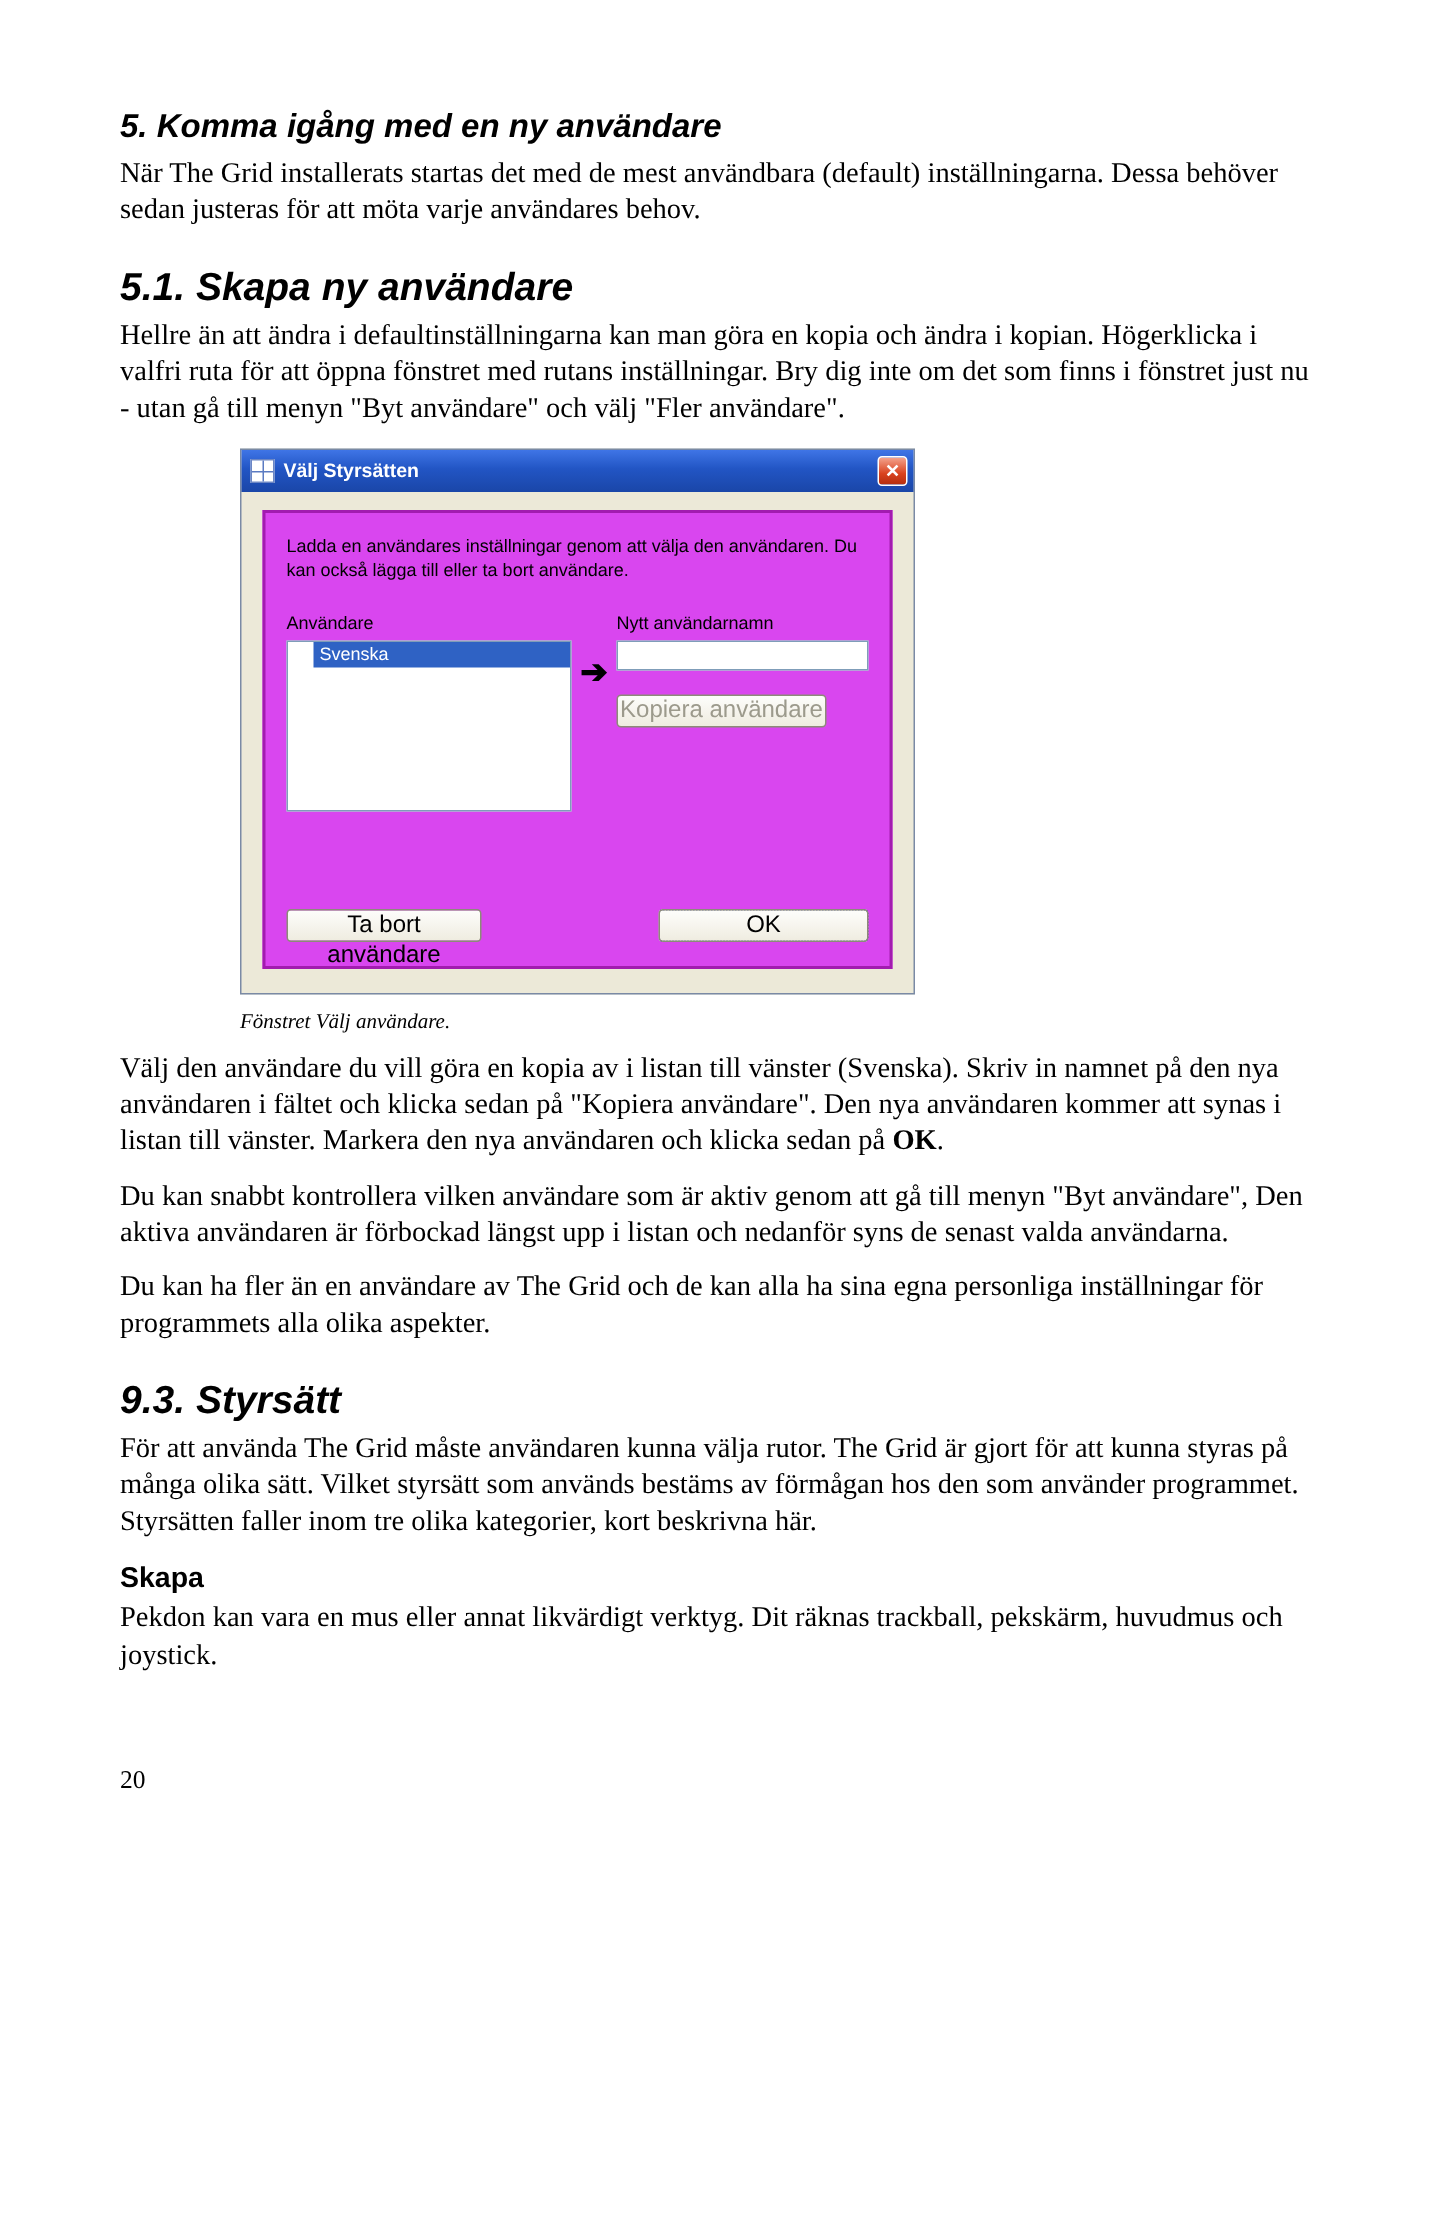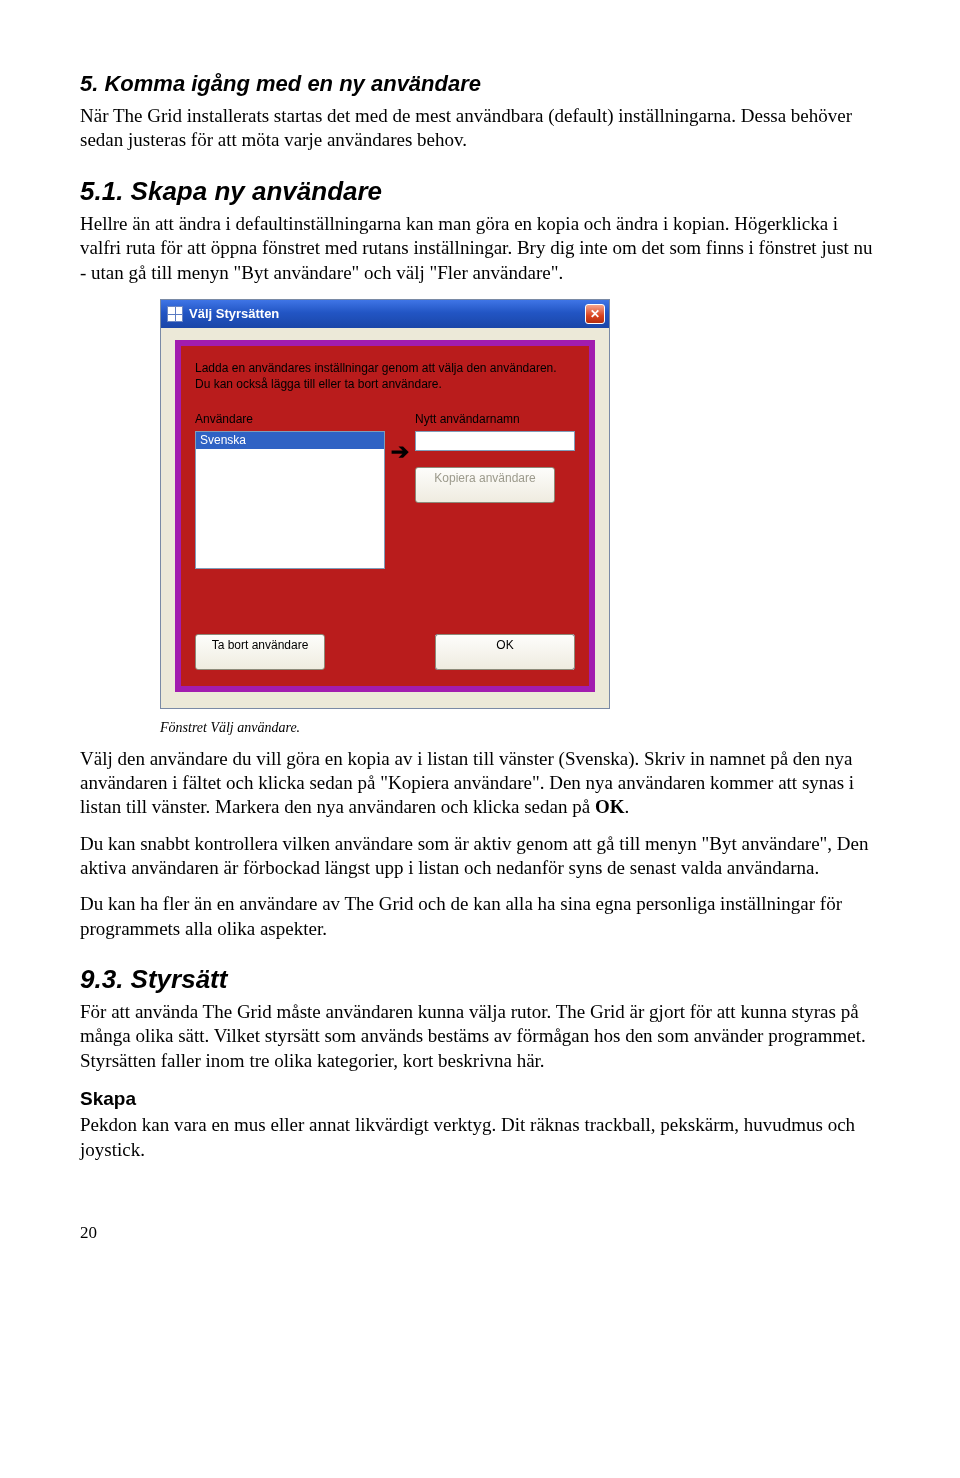--- a/index.html
+++ b/index.html
@@ -94,22 +94,22 @@
     color: #fff;
     font-weight: bold;
     font-size: 12px;
     line-height: 1;
     box-sizing: border-box;
   }
   .dlg-body {
     padding: 12px 14px 16px 14px;
   }
   .groupbox {
-    border: 6px solid #a21caf;
-    background: #b91c1c;
+    border: 2px solid #a21caf;
+    background: #d946ef;
     padding: 14px 14px 16px 14px;
   }
   .intro {
     font-size: 12px;
     line-height: 1.35;
     margin-bottom: 20px;
   }
   .row {
     display: flex;
     align-items: flex-start;
@@ -117,22 +117,23 @@
   .col-left { width: 190px; }
   .col-mid  { width: 30px; display:flex; align-items:center; justify-content:center; padding-top:26px;}
   .col-right{ flex: 1; }
   .lbl {
     font-size: 12px;
     margin-bottom: 3px;
   }
   .listbox {
     background:#fff;
     border:1px solid #7f9db9;
-    height: 138px;
+    height: 114px;
     box-sizing:border-box;
+    padding-left:17px;
   }
   .list-item {
     background:#2f62c4;
     color:#fff;
     padding:1px 4px;
     font-size:12px;
   }
   .textbox {
     background:#fff;
     border:1px solid #7f9db9;
@@ -143,22 +144,22 @@
   .arrow {
     font-size:22px;
     color:#000;
     font-weight:bold;
   }
   .btn {
     display:inline-block;
     border:1px solid #8d8a79;
     background: linear-gradient(to bottom,#fdfdfb,#efece0);
     border-radius:3px;
-    font-size:12px;
-    height:36px;
+    font-size:16px;
+    height:22px;
     line-height:20px;
     box-sizing:border-box;
     text-align:center;
   }
   .btn.disabled { color:#9c9a8c; }
   .btn.copy { width: 140px; margin-top:16px; }
   .btn.remove { width: 130px; }
   .btn.ok {
     width: 140px;
     border:1px dotted #3d5fbd;

